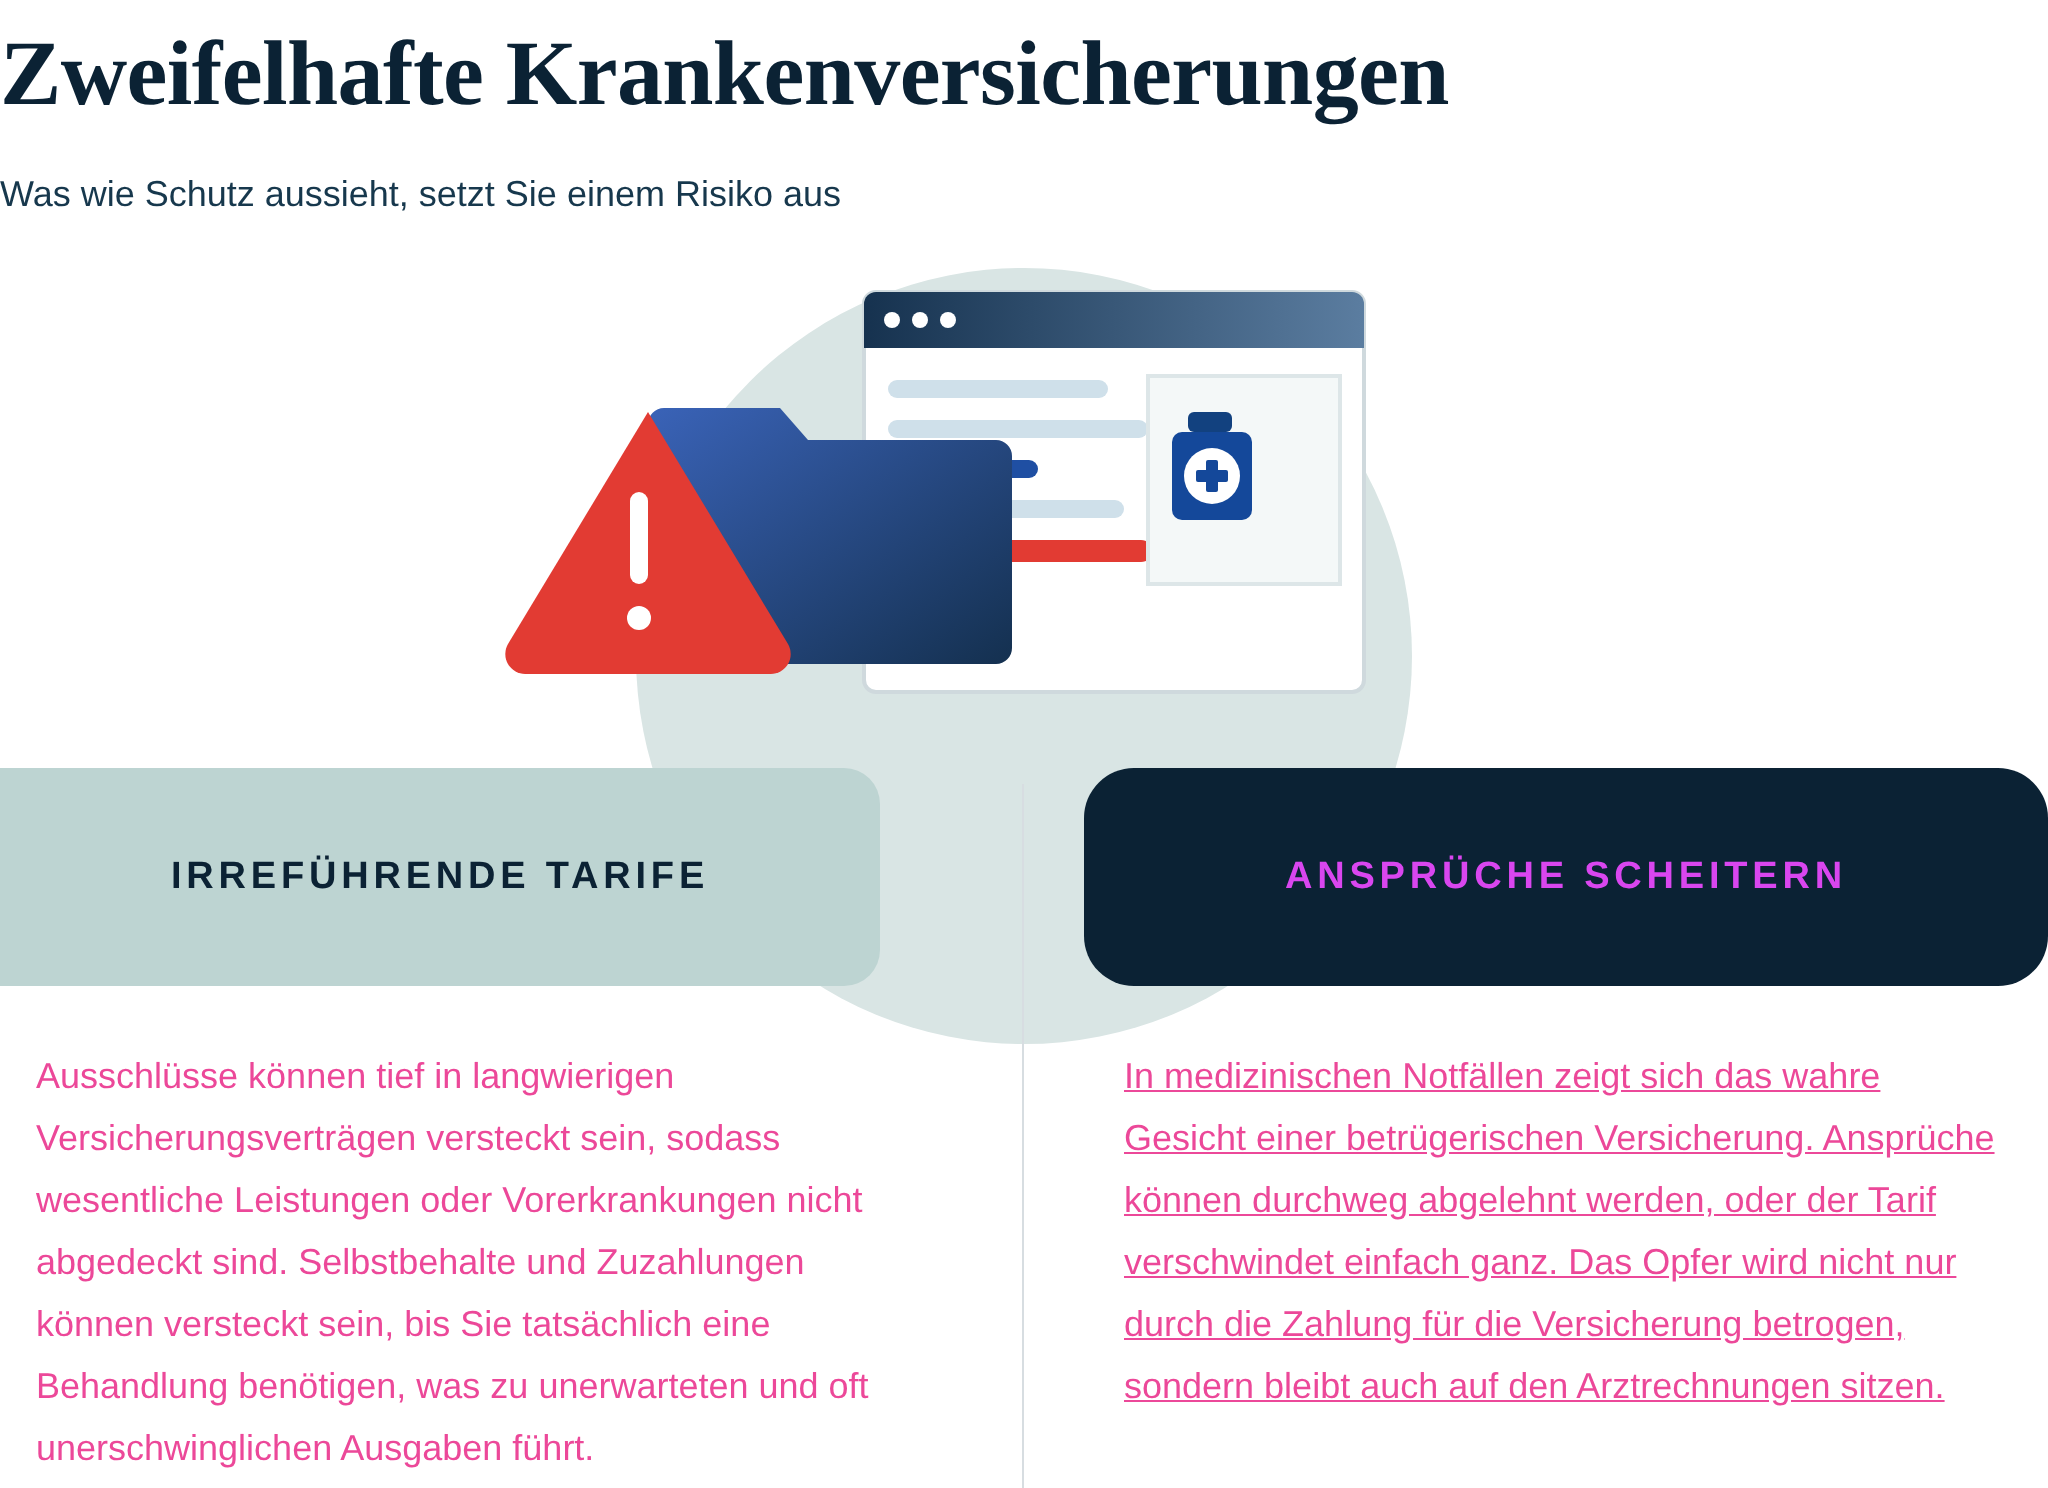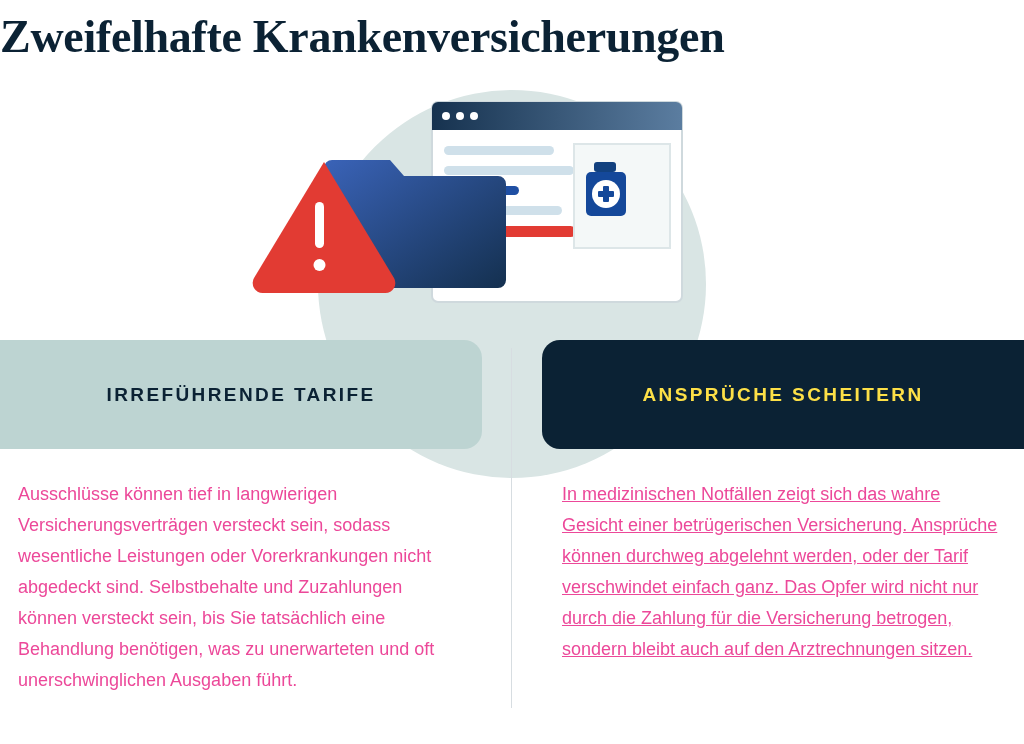--- a/index.html
+++ b/index.html
@@ -94,29 +94,30 @@
     text-align: center;
     box-sizing: border-box;
     padding: 0 22px;
   }
   .pill-left {
     background: #bdd4d2;
     color: #0b2234;
     border-top-left-radius: 0;
     border-bottom-left-radius: 0;
     margin-left: -12px;
-    width: 482px;
+    width: 440px;
   }
   .pill-right {
     background: #0b2234;
-    color: #fde047;
+    color: #d946ef;
     border-top-right-radius: 0;
     border-bottom-right-radius: 0;
     margin-right: -12px;
     width: 482px;
+    border-radius: 25px;
   }
   .pill-label {
     font-size: 19px;
     font-weight: bold;
     letter-spacing: 2.4px;
   }
 
   .body-text {
     font-size: 18px;
     line-height: 31px;
@@ -125,20 +126,21 @@
     font-weight: 400;
   }
   .col-left .body-text { padding-left: 6px; padding-right: 26px; }
   .col-right .body-text { padding-left: 20px; padding-right: 12px; text-decoration: underline; }
 </style>
 </head>
 <body>
 
 <div class="header">
   <h1 class="title">Zweifelhafte Krankenversicherungen</h1>
+  <p class="subtitle">Was wie Schutz aussieht, setzt Sie einem Risiko aus</p>
 </div>
 
 <div class="illustration">
   <div class="arc"></div>
   <svg class="illu-svg" width="560" height="250" viewBox="0 0 560 250">
     <defs>
       <linearGradient id="folderGrad" x1="0" y1="0" x2="1" y2="1">
         <stop offset="0%" stop-color="#3a63b8"></stop>
         <stop offset="100%" stop-color="#14304f"></stop>
       </linearGradient>

